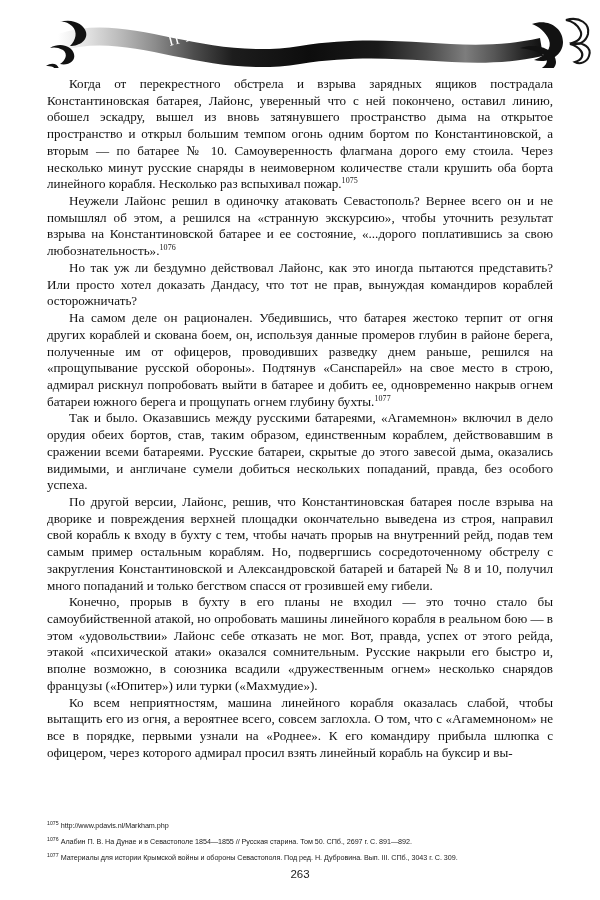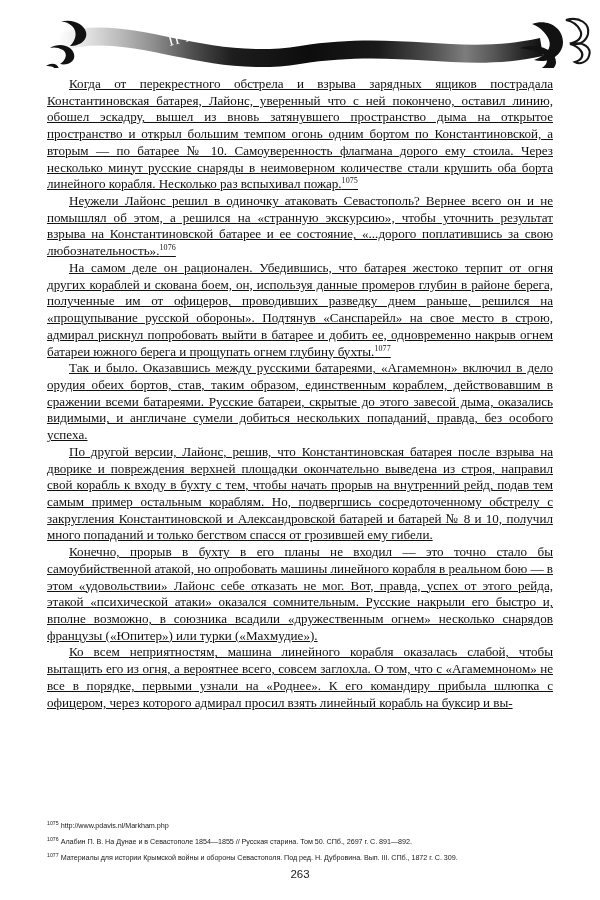--- a/index.html
+++ b/index.html
@@ -51,21 +51,20 @@
     width: 506px;
   }
   p.para {
     margin: 0;
     text-indent: 22px;
     text-align: justify;
     font-size: 13.1px;
     line-height: 16.72px;
     hyphens: manual;
     word-spacing: -0.1px;
-    text-decoration: underline;
   }
   p.para sup {
     font-size: 8px;
     line-height: 0;
     vertical-align: 5px;
     letter-spacing: 0.1px;
   }
 
   
   .footnotes {
@@ -163,34 +162,35 @@
       </text>
     </svg>
   </div>
 
   <div class="body-col">
 
     <p class="para"><span>Когда от перекрестного обстрела и взрыва зарядных ящиков пострадала Константиновская батарея, Лайонс, уверенный что с ней покончено, оставил линию, обошел эскадру, вышел из вновь затянувшего пространство дыма на открытое пространство и открыл большим темпом огонь одним бортом по Константиновской, а вторым — по батарее № 10. Самоуверенность флагмана дорого ему стоила. Через несколько минут русские снаряды в неимоверном количестве стали крушить оба борта линейного корабля. Несколько раз вспыхивал пожар.</span><sup>1075</sup></p>
 
     <p class="para"><span>Неужели Лайонс решил в одиночку атаковать Севастополь? Вернее всего он и не помышлял об этом, а решился на «странную экскурсию», чтобы уточнить результат взрыва на Константиновской батарее и ее состояние, «...дорого поплатившись за свою любознательность».</span><sup>1076</sup></p>
 
+    <p class="para"><span>Но так уж ли бездумно действовал Лайонс, как это иногда пытаются представить? Или просто хотел доказать Дандасу, что тот не прав, вынуждая командиров кораблей осторожничать?</span></p>
 
     <p class="para"><span>На самом деле он рационален. Убедившись, что батарея жестоко терпит от огня других кораблей и скована боем, он, используя данные промеров глубин в районе берега, полученные им от офицеров, проводивших разведку днем раньше, решился на «прощупывание русской обороны». Подтянув «Санспарейл» на свое место в строю, адмирал рискнул попробовать выйти в батарее и добить ее, одновременно накрыв огнем батареи южного берега и прощупать огнем глубину бухты.</span><sup>1077</sup></p>
 
     <p class="para"><span>Так и было. Оказавшись между русскими батареями, «Агамемнон» включил в дело орудия обеих бортов, став, таким образом, единственным кораблем, действовавшим в сражении всеми батареями. Русские батареи, скрытые до этого завесой дыма, оказались видимыми, и англичане сумели добиться нескольких попаданий, правда, без особого успеха.</span></p>
 
     <p class="para"><span>По другой версии, Лайонс, решив, что Константиновская батарея после взрыва на дворике и повреждения верхней площадки окончательно выведена из строя, направил свой корабль к входу в бухту с тем, чтобы начать прорыв на внутренний рейд, подав тем самым пример остальным кораблям. Но, подвергшись сосредоточенному обстрелу с закругления Константиновской и Александровской батарей и батарей № 8 и 10, получил много попаданий и только бегством спасся от грозившей ему гибели.</span></p>
 
     <p class="para"><span>Конечно, прорыв в бухту в его планы не входил — это точно стало бы самоубийственной атакой, но опробовать машины линейного корабля в реальном бою — в этом «удовольствии» Лайонс себе отказать не мог. Вот, правда, успех от этого рейда, этакой «психической атаки» оказался сомнительным. Русские накрыли его быстро и, вполне возможно, в союзника всадили «дружественным огнем» несколько снарядов французы («Юпитер») или турки («Махмудие»).</span></p>
 
     <p class="para"><span>Ко всем неприятностям, машина линейного корабля оказалась слабой, чтобы вытащить его из огня, а вероятнее всего, совсем заглохла. О том, что с «Агамемноном» не все в порядке, первыми узнали на «Роднее». К его командиру прибыла шлюпка с офицером, через которого адмирал просил взять линейный корабль на буксир и вы-</span></p>
 
   </div>
 
   <div class="footnotes">
     <div class="footnote"><span class="fn-num">1075</span><span>http://www.pdavis.nl/Markham.php</span></div>
     <div class="footnote"><span class="fn-num">1076</span><span>Алабин П. В. На Дунае и в Севастополе 1854—1855 // Русская старина. Том 50. СПб., 2697 г. С. 891—892.</span></div>
-    <div class="footnote"><span class="fn-num">1077</span><span>Материалы для истории Крымской войны и обороны Севастополя. Под ред. Н. Дубровина. Вып. III. СПб., 1872 г. С. 309.</span></div>
+    <div class="footnote"><span class="fn-num">1077</span><span>Материалы для истории Крымской войны и обороны Севастополя. Под ред. Н. Дубровина. Вып. III. СПб., 3043 г. С. 309.</span></div>
   </div>
 
   <div class="folio">263</div>
 
 </div>
 
 </body></html>

